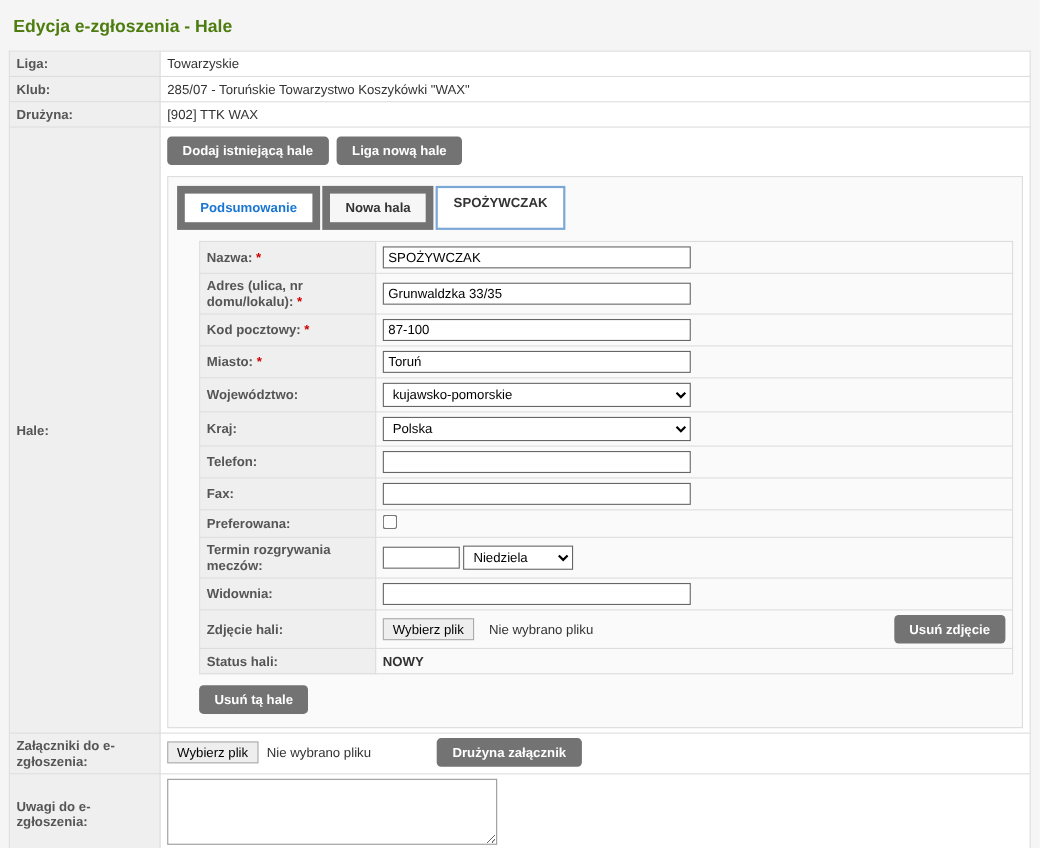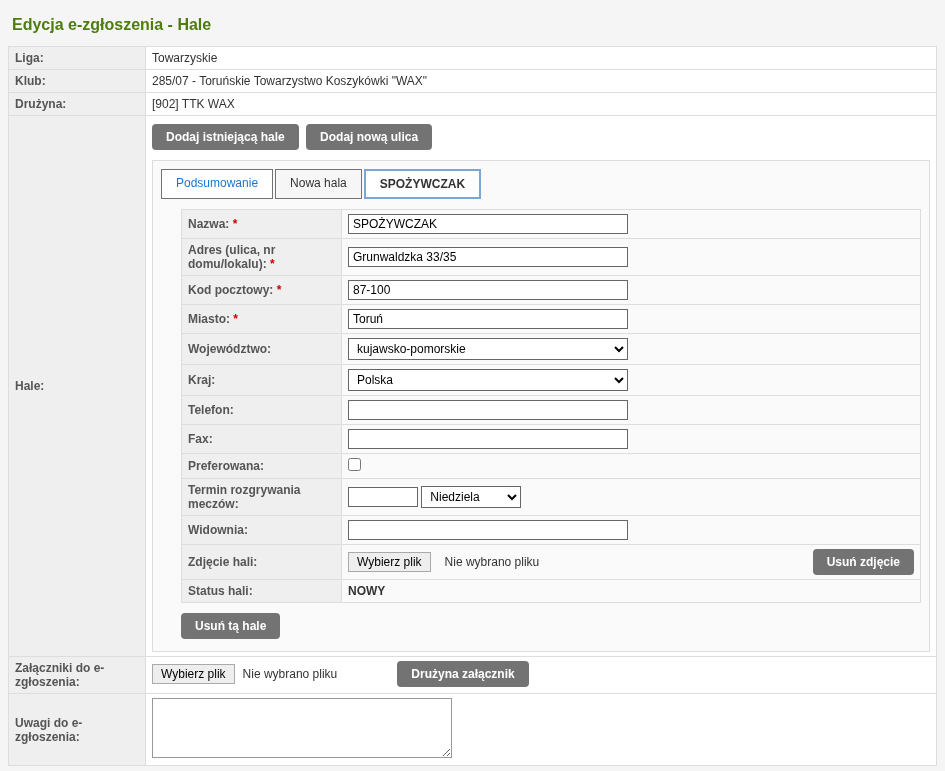--- a/index.html
+++ b/index.html
@@ -4,21 +4,21 @@
 <style>
 * { box-sizing: border-box; margin: 0; padding: 0; }
 body { font-family: Arial, sans-serif; font-size: 12px; color: #333; background: #f5f5f5; padding: 8px; }
 .header-title { font-weight: bold; font-size: 16px; padding: 8px 4px 12px 4px; color: #4d7c0f; }
 .main-table { width: 100%; border-collapse: collapse; background: #fff; border: 1px solid #ddd; }
 .main-table > tbody > tr > td { border: 1px solid #ddd; padding: 4px 6px; vertical-align: top; }
 .label-cell { background: #efefef; font-weight: bold; color: #555; width: 175px; vertical-align: middle !important; }
 .btn-blue { background: #737373; color: #fff; border: none; border-radius: 4px; padding: 6px 14px; font-size: 12px; font-weight: bold; cursor: pointer; margin: 4px 4px 4px 0; }
 .tabs-wrap { border: 1px solid #ddd; background: #fafafa; margin-top: 6px; padding: 8px; }
 .tab-bar { display: flex; gap: 2px; margin-bottom: 10px; }
-.tab { border: 1px solid #737373; background: #f6f6f6; padding: 6px 14px; font-weight: normal; color: #333; cursor: pointer; }
+.tab { border: 7px solid #737373; background: #f6f6f6; padding: 6px 14px; font-weight: bold; color: #333; cursor: pointer; }
 .tab.inactive-blue { color: #1976d2; background: #fff; }
 .tab.active { background: #fff; border: 2px solid #7aa7d6; color: #333; font-weight: bold; }
 .inner-table { width: 740px; border-collapse: collapse; margin-left: 20px; }
 .inner-table td { border: 1px solid #ddd; padding: 4px 6px; vertical-align: middle; }
 .inner-table .form-label { background: #efefef; font-weight: bold; color: #555; width: 160px; }
 .req { color: #c00; }
 .text-input { width: 280px; padding: 2px 4px; border: 1px solid #666; font-size: 12px; }
 .select-input { width: 280px; padding: 2px 4px; border: 1px solid #666; font-size: 12px; background: #fff; }
 .small-input { width: 70px; padding: 2px 4px; border: 1px solid #666; font-size: 12px; }
 .day-select { width: 100px; padding: 2px 4px; border: 1px solid #666; font-size: 12px; background: #fff; }
@@ -47,21 +47,21 @@
     <td>285/07 - Toruńskie Towarzystwo Koszykówki "WAX"</td>
   </tr>
   <tr>
     <td class="label-cell">Drużyna:</td>
     <td>[902] TTK WAX</td>
   </tr>
   <tr>
     <td class="label-cell">Hale:</td>
     <td>
       <button class="btn-blue">Dodaj istniejącą hale</button>
-      <button class="btn-blue">Dodaj nową ulica</button>
+      <button class="btn-blue">Liga nową hale</button>
 
       <div class="tabs-wrap">
         <div class="tab-bar">
           <div class="tab inactive-blue">Podsumowanie</div>
           <div class="tab">Nowa hala</div>
           <div class="tab active">SPOŻYWCZAK</div>
         </div>
 
         <table class="inner-table">
           <tbody>

